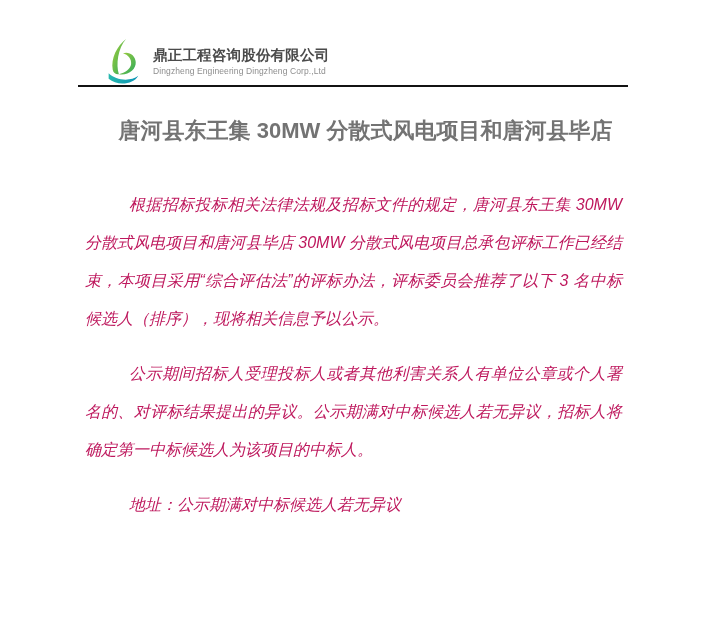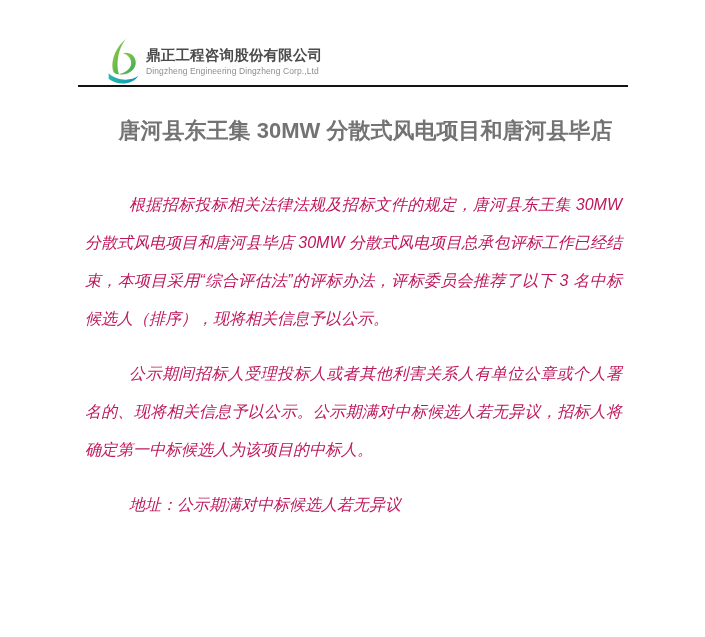--- a/index.html
+++ b/index.html
@@ -15,21 +15,21 @@
     overflow: hidden;
     font-family: "Liberation Sans", "DejaVu Sans", sans-serif;
   }
   
   .header {
     position: absolute;
     top: 38px;
     left: 104px;
     display: flex;
     align-items: flex-start;
-    gap: 0;
+    gap: 7px;
   }
   .logo {
     display: block;
     width: 42px;
     height: 47px;
   }
   .logo svg { display: block; width: 100%; height: 100%; }
   .logo-text { padding-top: 9px; }
   .company-zh {
     font-size: 14.5px;
@@ -116,17 +116,17 @@
   </div>
 
   <div class="rule"></div>
 
   <h1 class="doc-title">
     <span class="title-line">唐河县东王集 30MW 分散式风电项目和唐河县毕店</span>
   </h1>
 
   <div class="content">
     <p>根据招标投标相关法律法规及招标文件的规定，唐河县东王集 30MW 分散式风电项目和唐河县毕店 30MW 分散式风电项目总承包评标工作已经结束，本项目采用“综合评估法”的评标办法，评标委员会推荐了以下 3 名中标候选人（排序），现将相关信息予以公示。</p>
-    <p>公示期间招标人受理投标人或者其他利害关系人有单位公章或个人署名的、现将相关信息予以公示。公示期满对中标候选人若无异议，招标人将确定第一中标候选人为该项目的中标人。</p>
+    <p>公示期间招标人受理投标人或者其他利害关系人有单位公章或个人署名的、对评标结果提出的异议。公示期满对中标候选人若无异议，招标人将确定第一中标候选人为该项目的中标人。</p>
     <p>地址：公示期满对中标候选人若无异议</p>
   </div>
 
 </div>
 
 </body></html>

